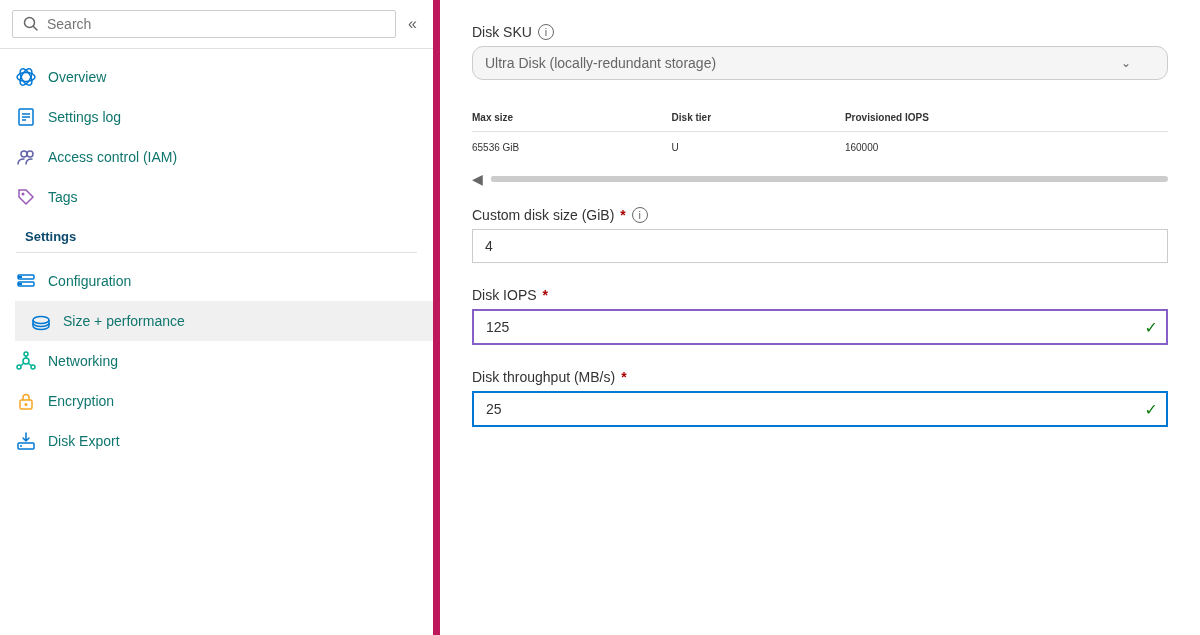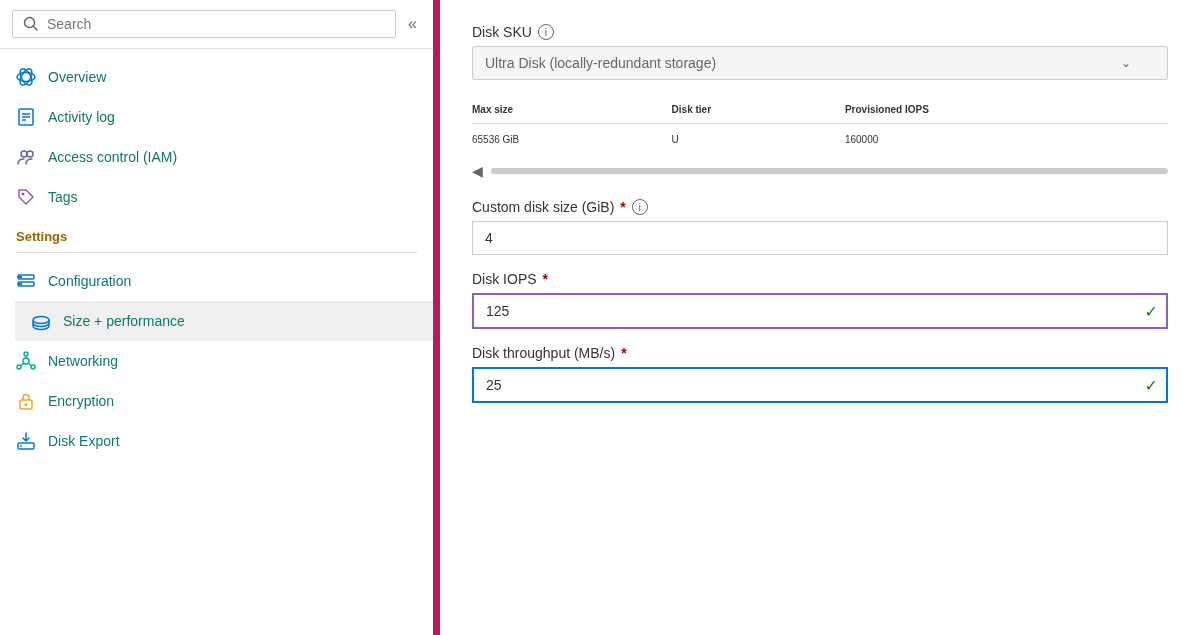--- a/index.html
+++ b/index.html
@@ -95,39 +95,40 @@
       flex-shrink: 0;
       display: flex;
       align-items: center;
       justify-content: center;
     }
 
     .section-label {
       padding: 12px 16px 4px 16px;
       font-size: 13px;
       font-weight: 600;
-      color: #a16207;
+      color: #0c4a6e;
+      margin-left: 9px;
     }
 
     .section-divider {
       border: none;
       border-top: 1px solid #e0e0e0;
       margin: 4px 16px 8px 16px;
     }
 
     
     .main-content {
       flex: 1;
       padding: 24px 32px;
       overflow-y: auto;
       background: #fff;
     }
 
     .field-group {
-      margin-bottom: 16px;
+      margin-bottom: 24px;
     }
 
     .field-label {
       font-size: 14px;
       font-weight: 400;
       color: #333;
       margin-bottom: 6px;
       display: flex;
       align-items: center;
       gap: 6px;
@@ -159,21 +160,21 @@
       width: 100%;
       padding: 8px 36px 8px 12px;
       border: 1px solid #ccc;
       background: #f5f5f5;
       color: #666;
       font-size: 14px;
       cursor: pointer;
       display: flex;
       align-items: center;
       justify-content: space-between;
-      border-radius: 2px;
+      border-radius: 11px;
     }
 
     .select-chevron {
       font-size: 12px;
       color: #666;
     }
 
     .table-wrapper {
       width: 100%;
       margin-bottom: 8px;
@@ -316,21 +317,21 @@
 
     <div class="nav-item">
       <span class="nav-icon icon-activity">
         <svg width="20" height="20" viewBox="0 0 20 20" fill="none">
           <rect x="3" y="2" width="14" height="16" rx="1" stroke="#0078d4" stroke-width="1.5" fill="none"></rect>
           <line x1="6" y1="7" x2="14" y2="7" stroke="#0078d4" stroke-width="1.5"></line>
           <line x1="6" y1="10" x2="14" y2="10" stroke="#0078d4" stroke-width="1.5"></line>
           <line x1="6" y1="13" x2="10" y2="13" stroke="#0078d4" stroke-width="1.5"></line>
         </svg>
       </span>
-      <span>Activity log</span>
+      <span>Settings log</span>
     </div>
 
     <div class="nav-item">
       <span class="nav-icon icon-access">
         <svg width="20" height="20" viewBox="0 0 20 20" fill="none">
           <circle cx="8" cy="7" r="3" stroke="#6264a7" stroke-width="1.5"></circle>
           <circle cx="14" cy="7" r="3" stroke="#6264a7" stroke-width="1.5"></circle>
           <path d="M2 17c0-3.314 2.686-5 6-5" stroke="#6264a7" stroke-width="1.5" stroke-linecap="round"></path>
           <path d="M10 17c0-3.314 2.686-5 6-5" stroke="#6264a7" stroke-width="1.5" stroke-linecap="round"></path>
         </svg>

